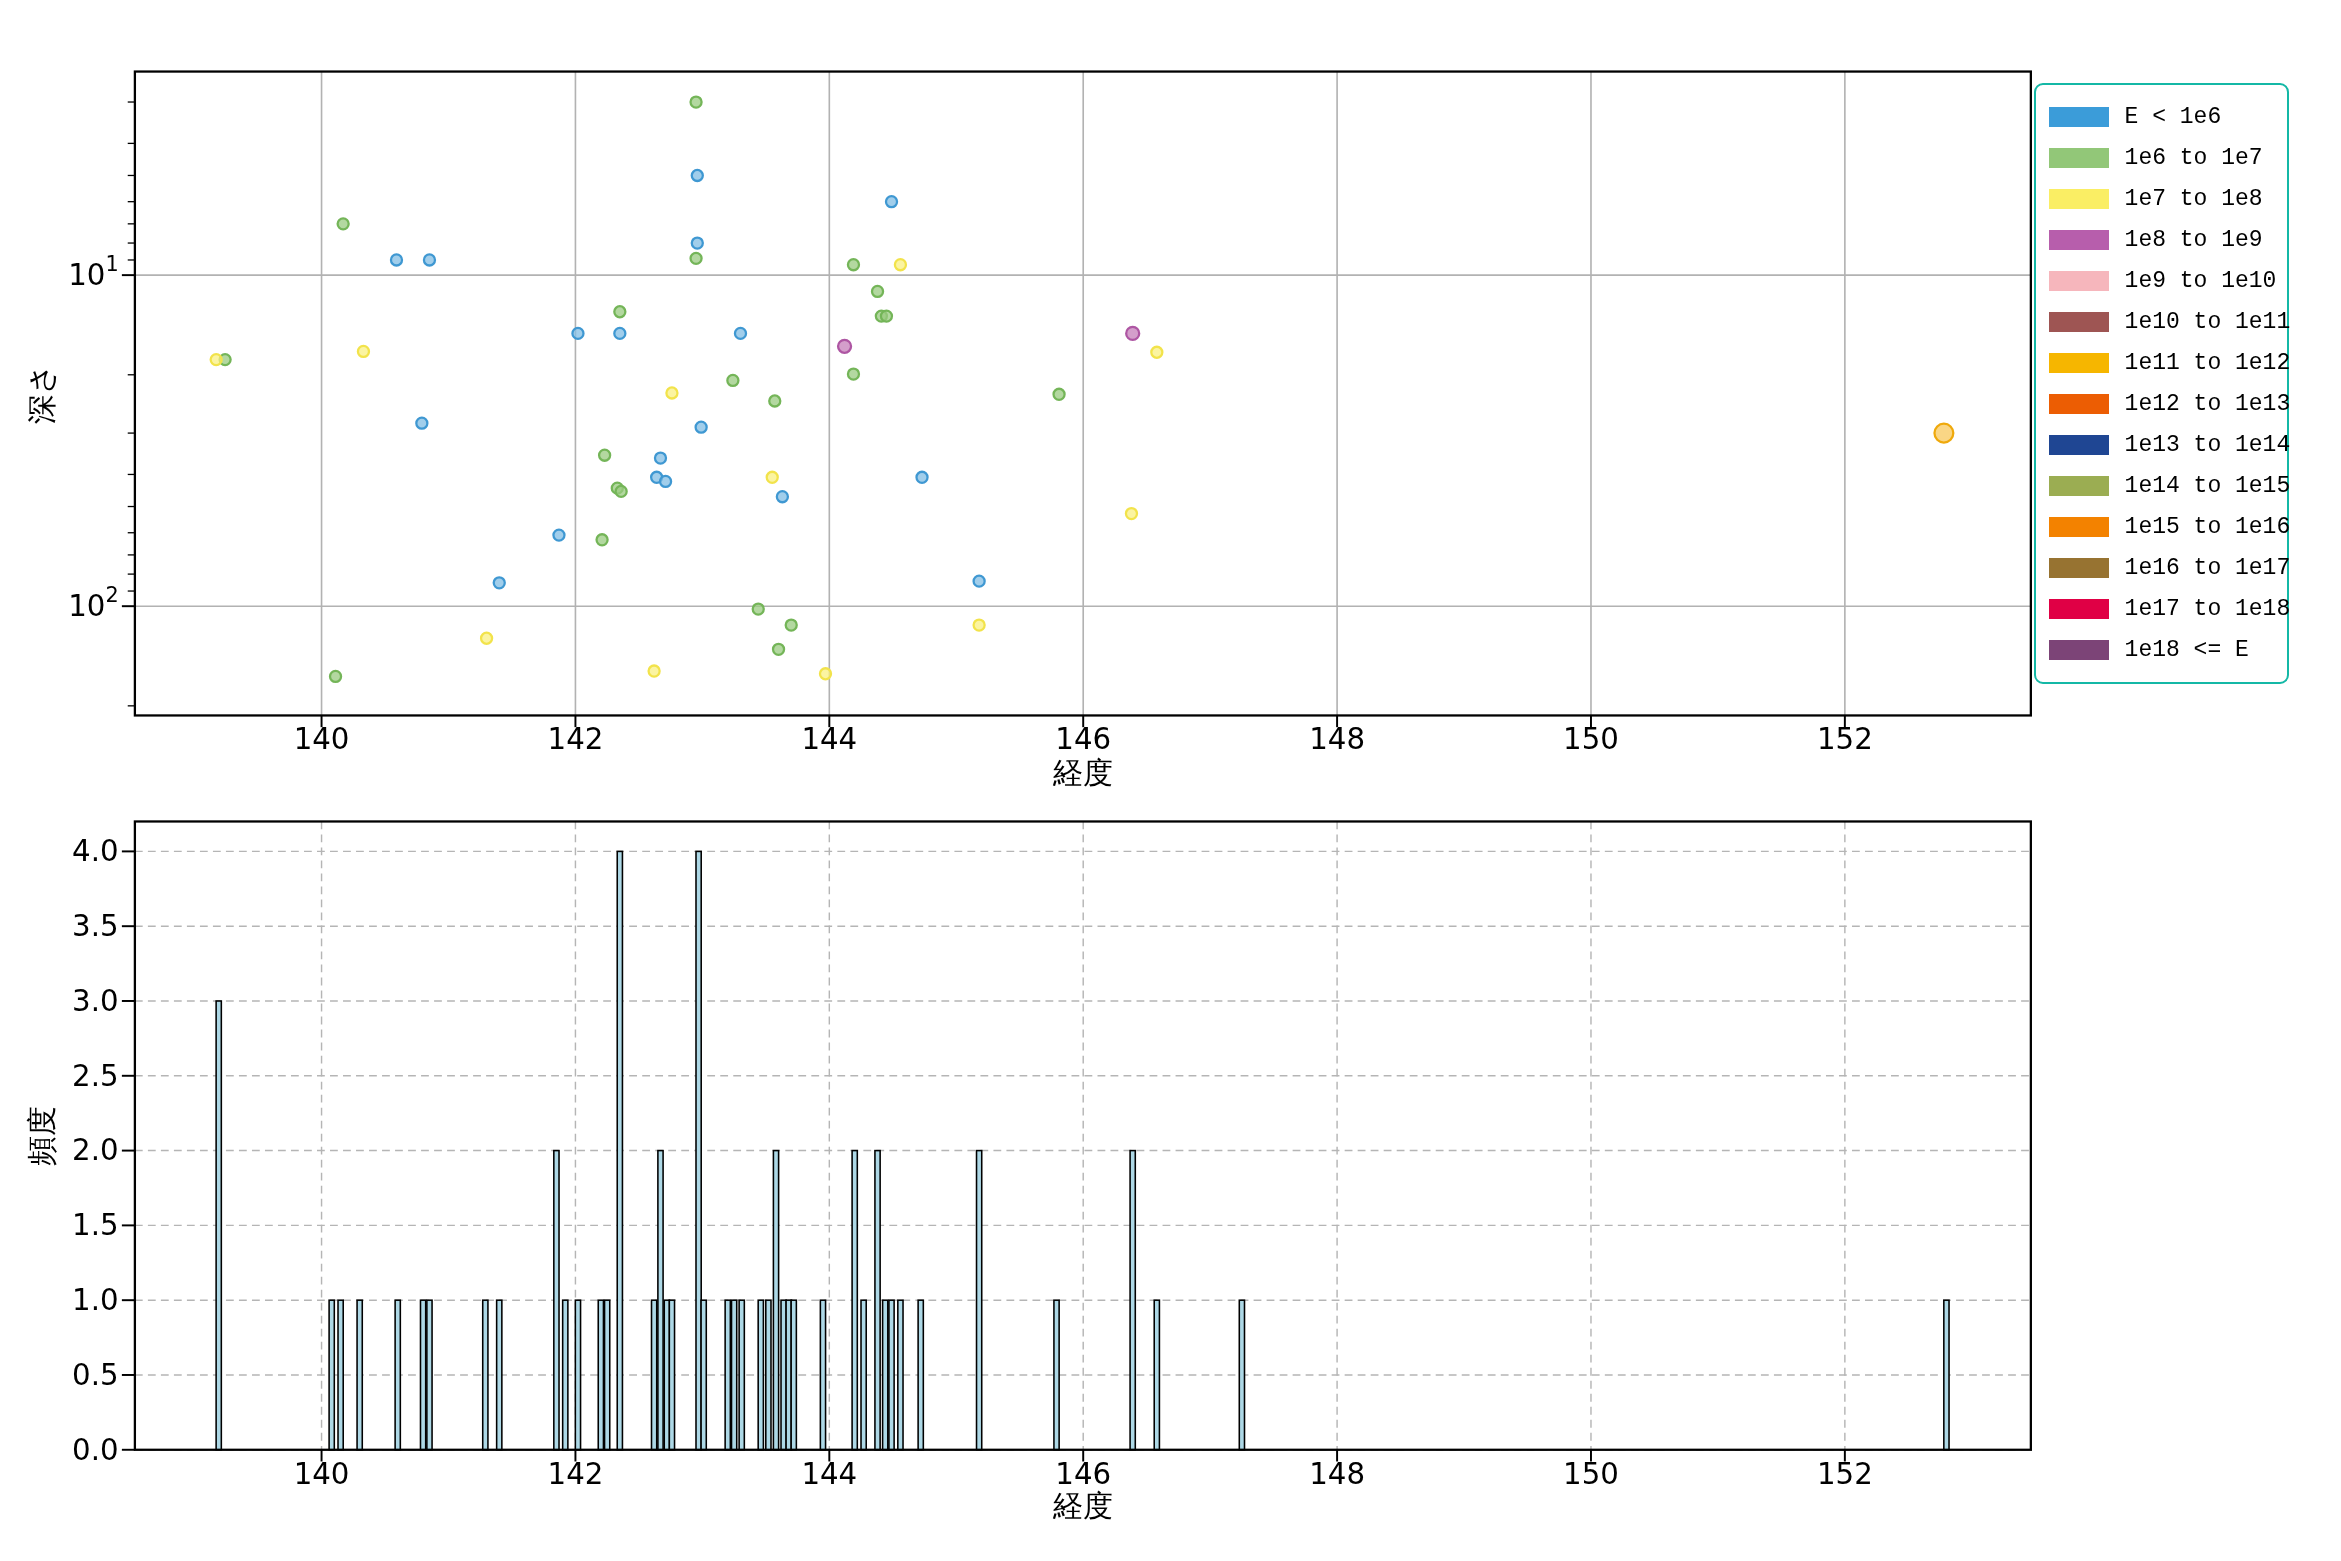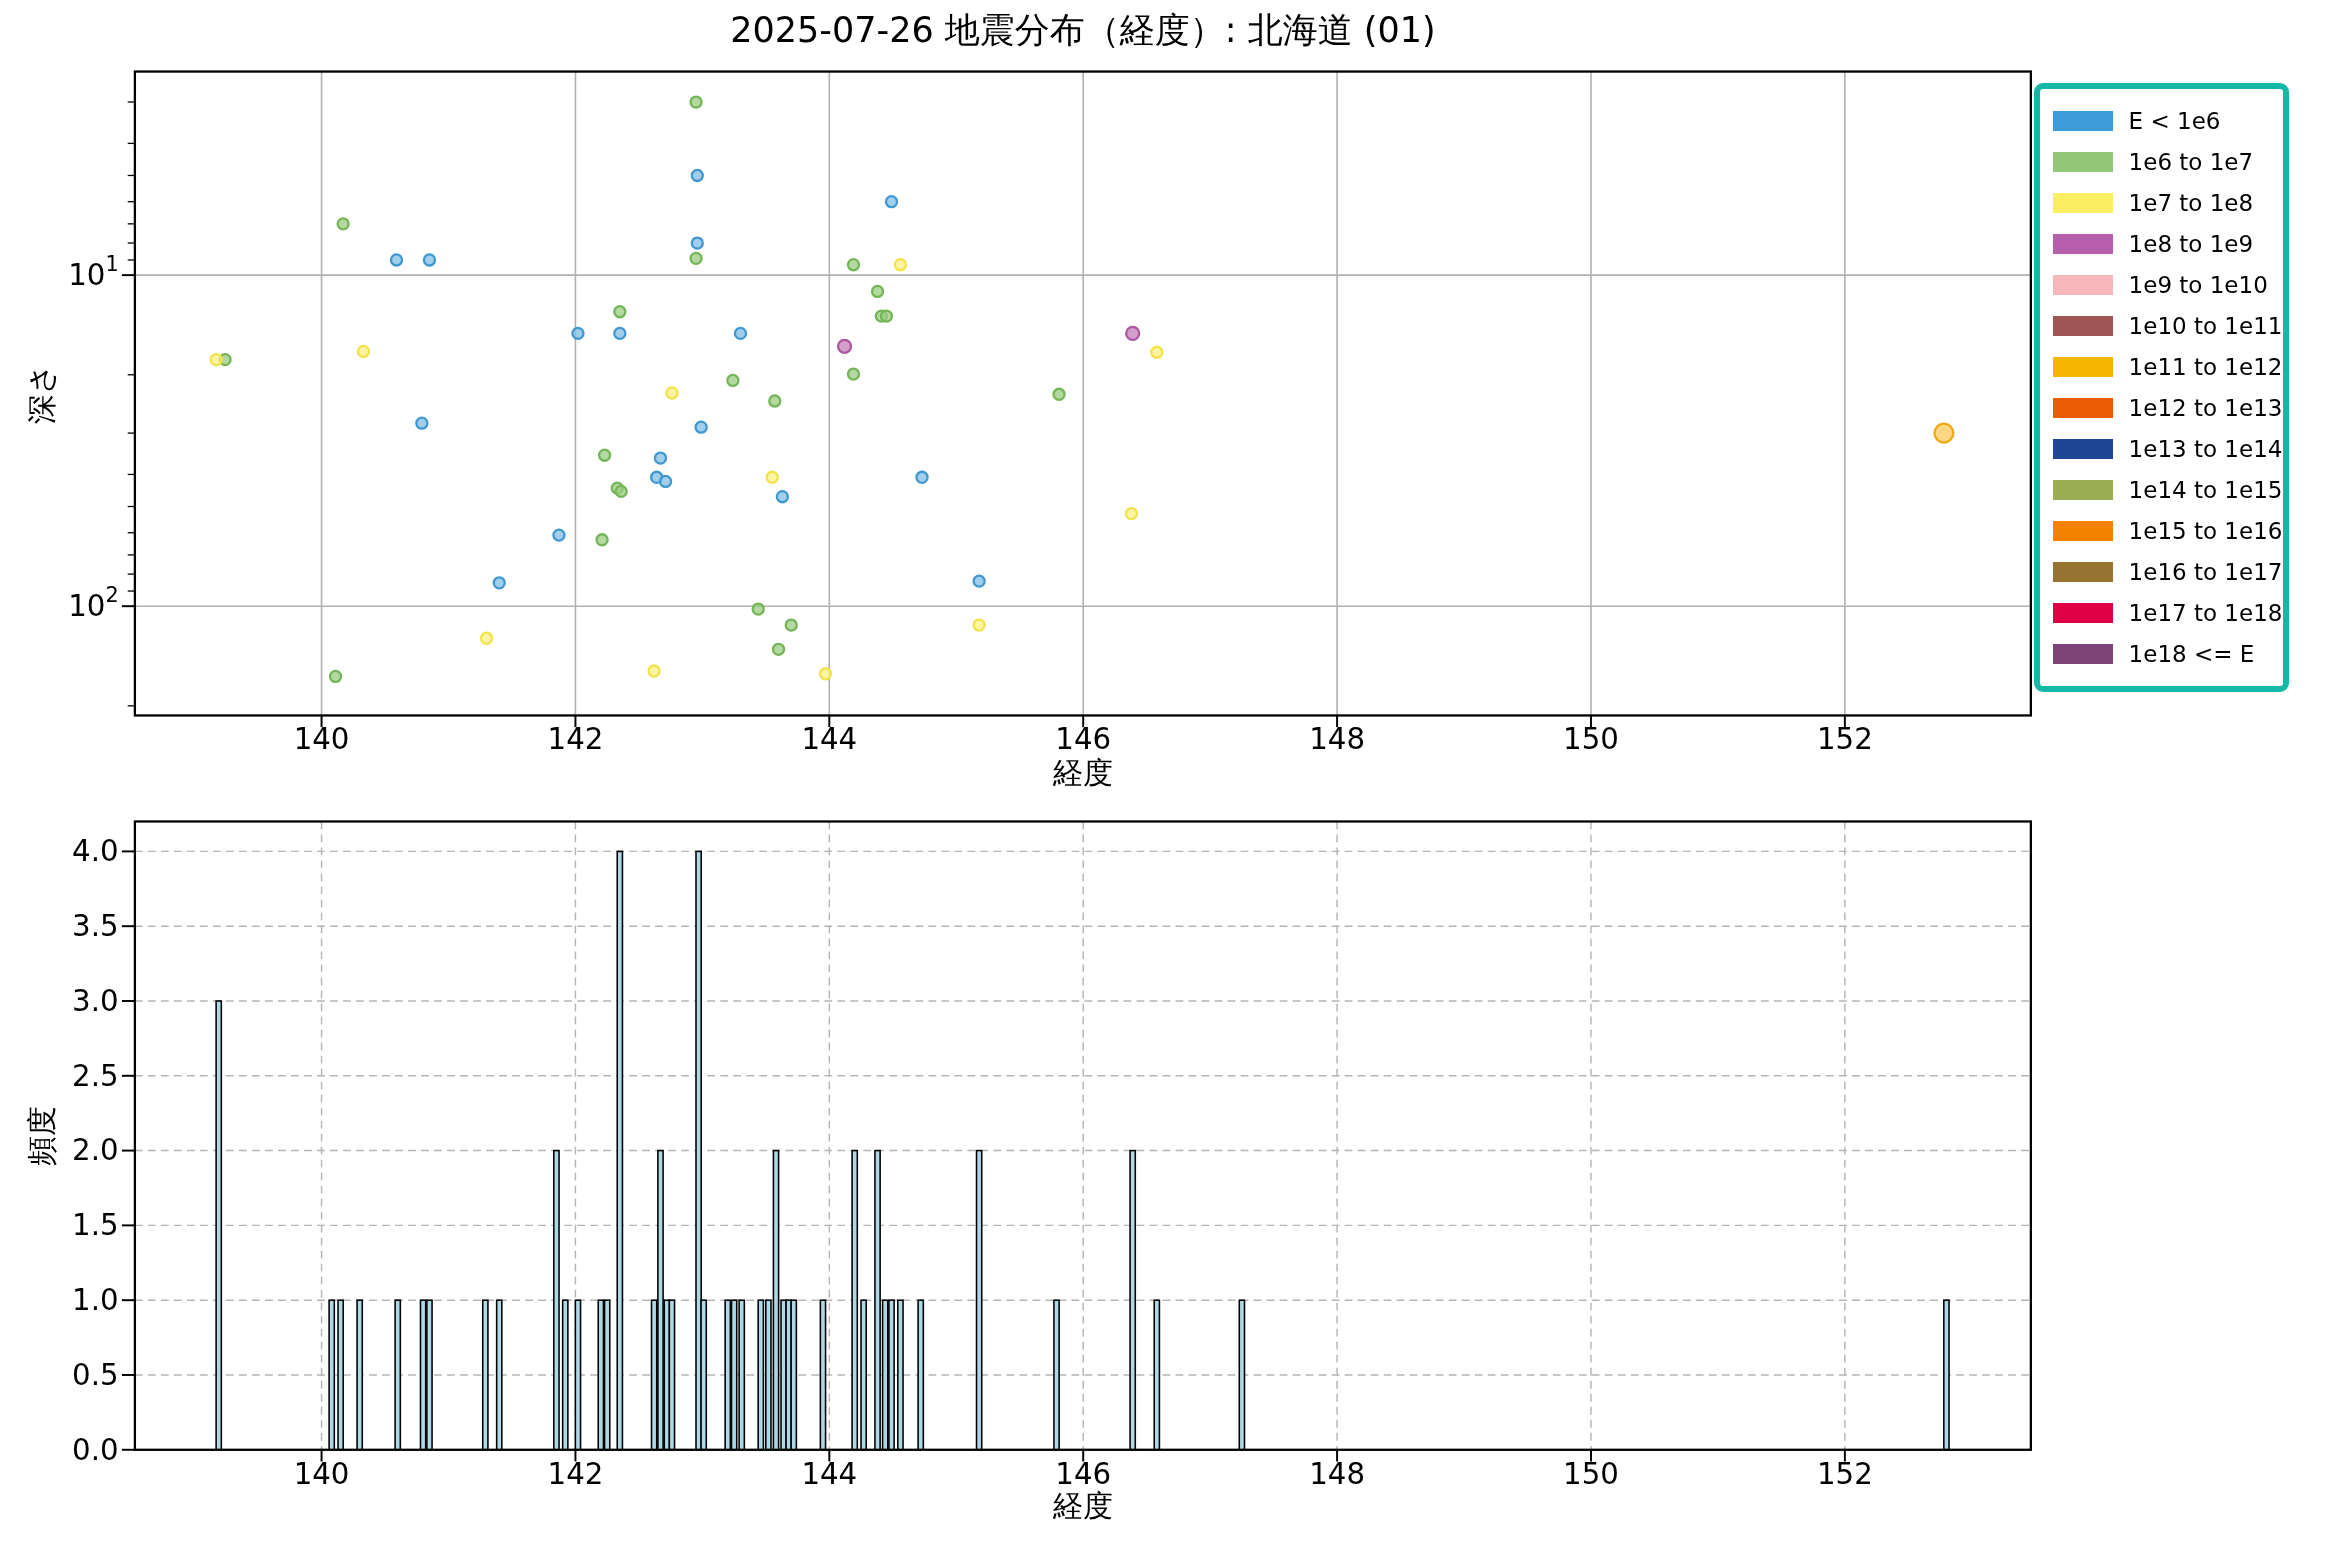--- a/index.html
+++ b/index.html
@@ -5,21 +5,21 @@
   html,body{margin:0;padding:0;background:#ffffff;}
   body{width:2342px;height:1561px;position:relative;font-family:"DejaVu Sans","Liberation Sans",sans-serif;color:#000;}
   #figure{position:absolute;left:0;top:0;width:2342px;height:1561px;}
   .fig-title{position:absolute;left:135px;top:9px;width:1896px;text-align:center;font-size:35px;line-height:43px;white-space:nowrap;}
   .xlabel{position:absolute;text-align:center;font-size:30px;line-height:34px;white-space:nowrap;font-family:Liberation Serif, serif;}
   .xlabel.top{left:135px;width:1896px;top:756px;}
   .xlabel.bottom{left:135px;width:1896px;top:1489px;}
   .ylabel{position:absolute;font-size:30px;line-height:34px;white-space:nowrap;transform:translate(-50%,-50%) rotate(-90deg);}
   .ylabel.top{left:42px;top:394px;}
   .ylabel.bottom{left:42px;top:1136px;}
-  #legend{position:absolute;left:2034px;top:83px;width:255px;box-sizing:border-box;background:#ffffff;border:6px solid #14b8a6;border-radius:9px;padding:11.7px 0 11.7px 13px;}
+  #legend{position:absolute;left:2034px;top:83px;width:255px;box-sizing:border-box;background:#ffffff;border:2px solid #14b8a6;border-radius:9px;padding:11.7px 0 11.7px 13px;font-family:Liberation Mono, monospace;}
   .legend-entry{display:flex;align-items:center;height:41px;}
   .legend-swatch{display:inline-block;width:60px;height:20px;flex:0 0 60px;}
   .legend-label{font-size:23px;margin-left:15.6px;white-space:nowrap;}
   svg{position:absolute;left:0;top:0;}
   svg text{font-family:"DejaVu Sans","Liberation Sans",sans-serif;}
 </style>
 </head>
 <body>
 
 <div id="figure">
@@ -208,21 +208,20 @@
       <text x="182" y="1784" text-anchor="end" font-size="45">2.0</text>
       <line x1="187" x2="207" y1="1654" y2="1654" stroke="#000000" stroke-width="3"></line>
       <text x="182" y="1669" text-anchor="end" font-size="45">2.5</text>
       <line x1="187" x2="207" y1="1539" y2="1539" stroke="#000000" stroke-width="3"></line>
       <text x="182" y="1554" text-anchor="end" font-size="45">3.0</text>
       <line x1="187" x2="207" y1="1424" y2="1424" stroke="#000000" stroke-width="3"></line>
       <text x="182" y="1439" text-anchor="end" font-size="45">3.5</text>
       <line x1="187" x2="207" y1="1309" y2="1309" stroke="#000000" stroke-width="3"></line>
       <text x="182" y="1324" text-anchor="end" font-size="45">4.0</text>
     </svg>
-  <div class="fig-title">2025-07-26 地震分布（経度）: 北海道 (01)</div>
   <div class="xlabel top">経度</div>
   <div class="ylabel top">深さ</div>
   <div class="xlabel bottom">経度</div>
   <div class="ylabel bottom">頻度</div>
   <div id="legend">
       <div class="legend-entry">
         <span class="legend-swatch" style="background: rgb(59, 156, 217);"></span>
         <span class="legend-label">E &lt; 1e6</span>
       </div>
       <div class="legend-entry">

